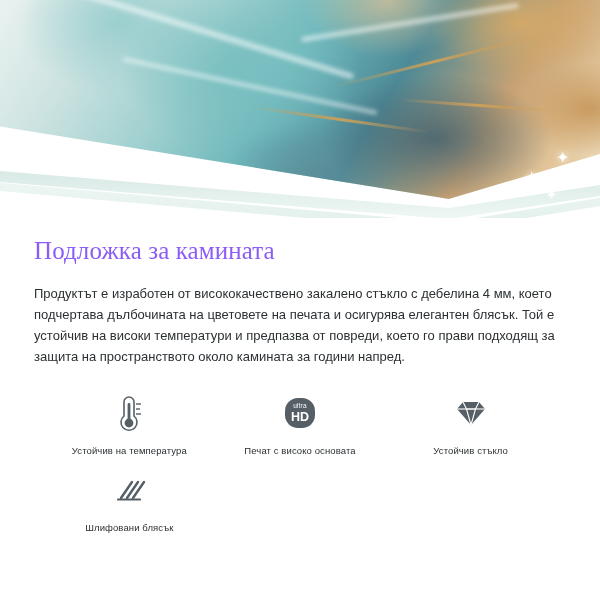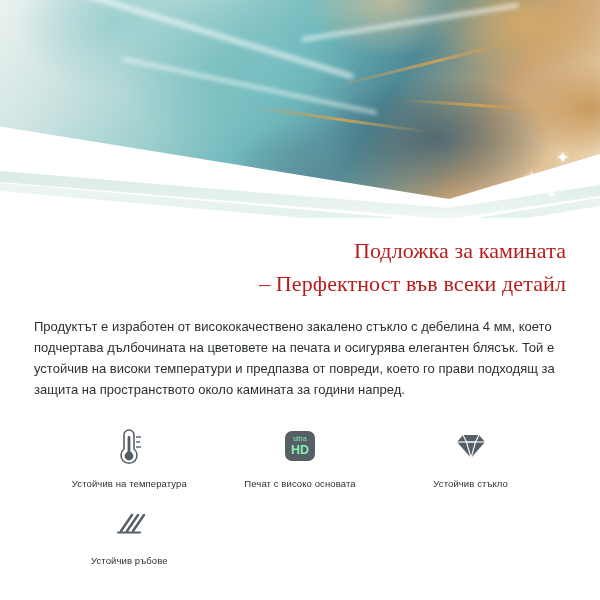--- a/index.html
+++ b/index.html
@@ -96,26 +96,25 @@
   .sp3 { left: 546px; top: 188px; font-size: 13px; }
 
   
   .content {
     padding: 0 34px;
     box-sizing: border-box;
   }
   .headline {
     margin: 16px 0 0 0;
     font-family: "Liberation Serif", serif;
-    font-size: 22px;
+    font-size: 25px;
     line-height: 33px;
-    color: #b91c1c;
+    color: #8b5cf6;
     font-weight: 400;
     letter-spacing: 0.1px;
-    text-align: right;
   }
   .headline .line2 { display: block; }
   .body-copy {
     margin: 16px 0 0 0;
     font-size: 13px;
     line-height: 21px;
     color: #2b3033;
     max-width: 534px;
   }
 
@@ -144,23 +143,23 @@
     font-size: 9.5px;
     color: #2b3033;
     text-align: right;
     letter-spacing: 0.1px;
   }
 
   
   .uhd {
     width: 30px;
     height: 30px;
-    border-radius: 7px;
+    border-radius: 13px;
     background: #565f66;
-    color: #86efac;
+    color: #ffffff;
     display: flex;
     flex-direction: column;
     align-items: center;
     justify-content: center;
     line-height: 1;
   }
   .uhd .u1 { font-size: 6.5px; letter-spacing: 0.2px; }
   .uhd .u2 { font-size: 12.5px; font-weight: bold; margin-top: 1px; }
 
   svg { display: block; }
@@ -181,21 +180,20 @@
     <div class="glass-edge"></div>
     <div class="glass-edge-2"></div>
     <div class="sparkle sp1">✦</div>
     <div class="sparkle sp2">✦</div>
     <div class="sparkle sp3">✦</div>
   </div>
 
   <div class="content">
     <h1 class="headline">
       <span>Подложка за камината</span>
-      <span class="line2">– Перфектност във всеки детайл</span>
     </h1>
 
     <p class="body-copy">Продуктът е изработен от висококачествено закалено стъкло с дебелина 4 мм, което подчертава дълбочината на цветовете на печата и осигурява елегантен блясък. Той е устойчив на високи температури и предпазва от повреди, което го прави подходящ за защита на пространството около камината за години напред.</p>
 
     <div class="features">
 
       <div class="feature">
         <div class="feature-icon">
           <svg width="40" height="44" viewBox="0 0 40 44">
             <path d="M20 6 a5 5 0 0 1 5 5 v14 a8 8 0 1 1 -10 0 v-14 a5 5 0 0 1 5 -5 z" fill="none" stroke="#575f66" stroke-width="1.6"></path>
@@ -237,19 +235,19 @@
         <div class="feature-icon">
           <svg width="44" height="40" viewBox="0 0 44 40">
             <g stroke="#575f66" stroke-width="2.4" stroke-linecap="round">
               <line x1="14" y1="28" x2="25" y2="12"></line>
               <line x1="20" y1="28" x2="31" y2="12"></line>
               <line x1="26" y1="28" x2="37" y2="12"></line>
             </g>
             <line x1="11" y1="29.5" x2="33" y2="29.5" stroke="#575f66" stroke-width="2.2" stroke-linecap="round"></line>
           </svg>
         </div>
-        <div class="feature-label">Устойчив ръбове</div>
+        <div class="feature-label">Шлифовани блясък</div>
       </div>
 
 
     </div>
   </div>
 </div>
 
 </body></html>

